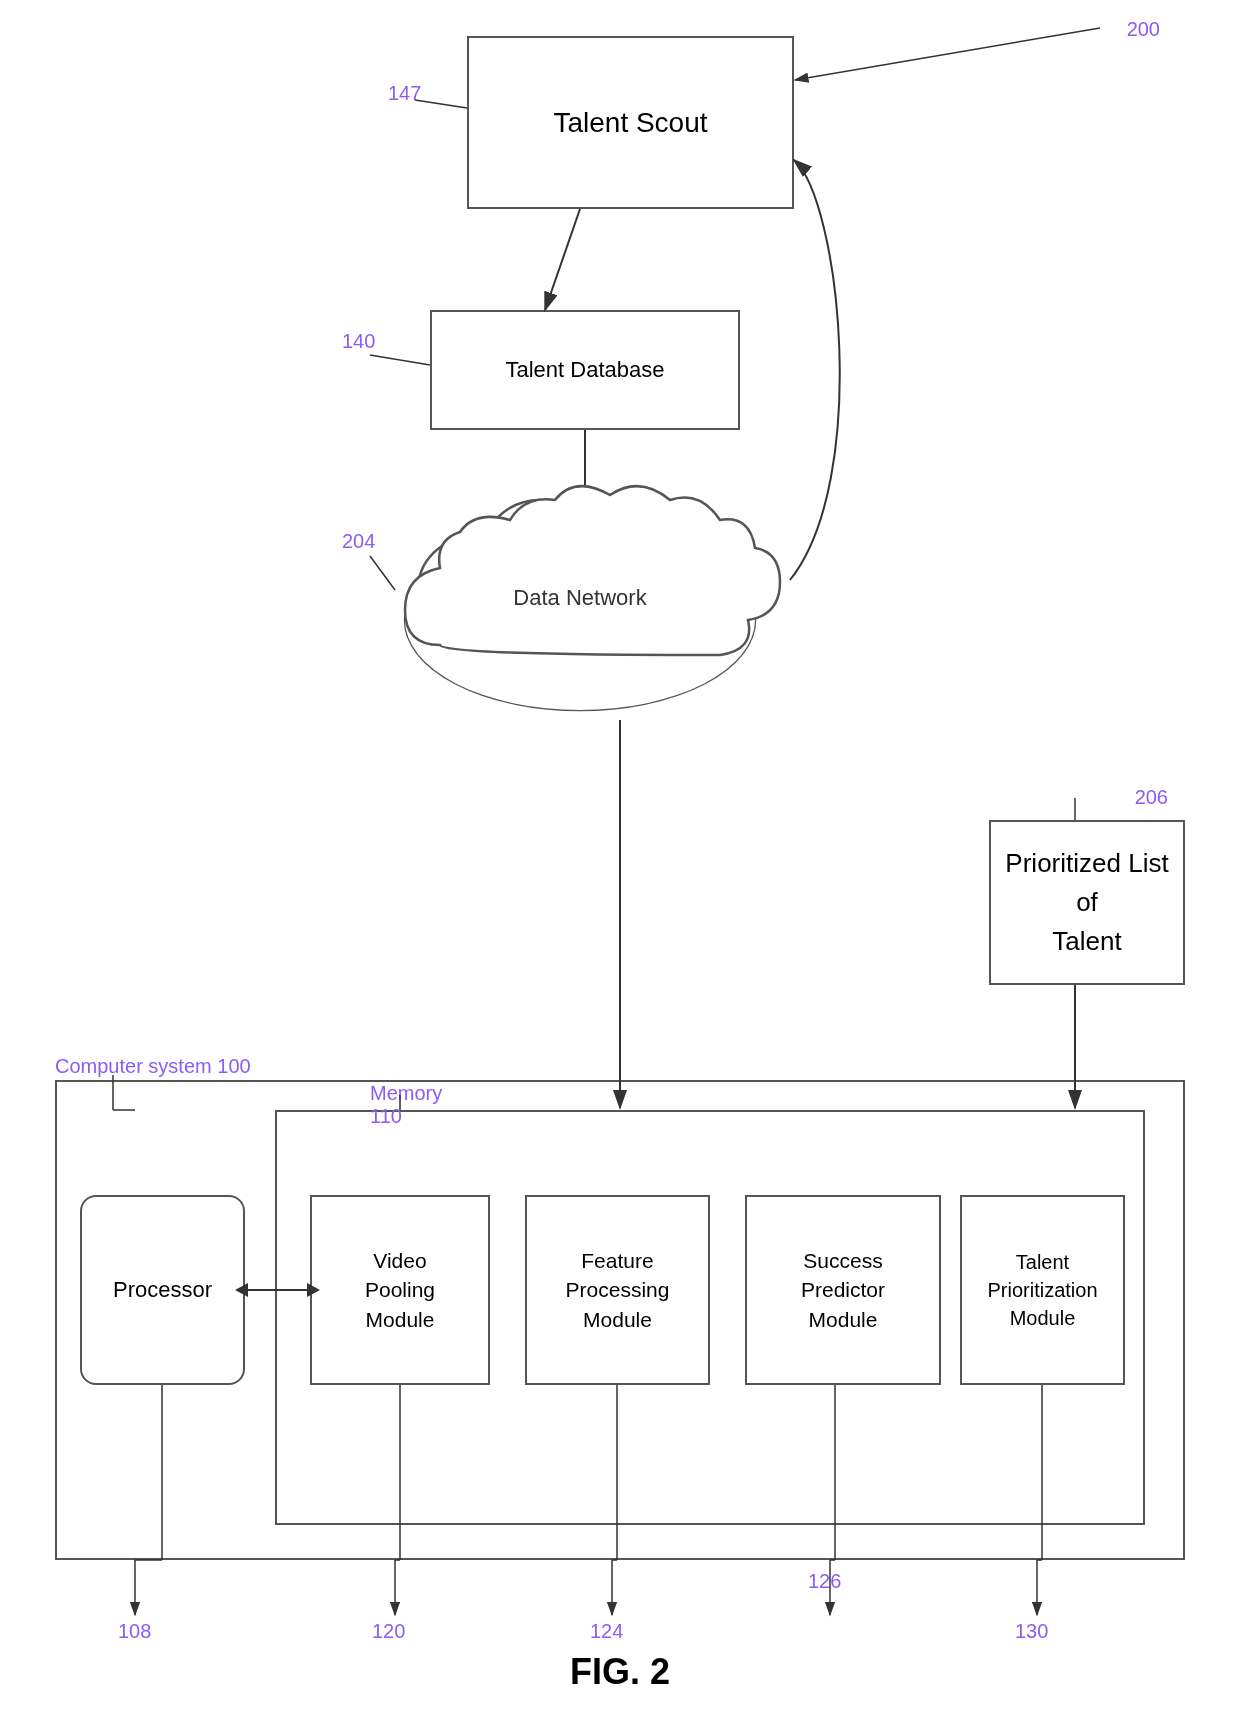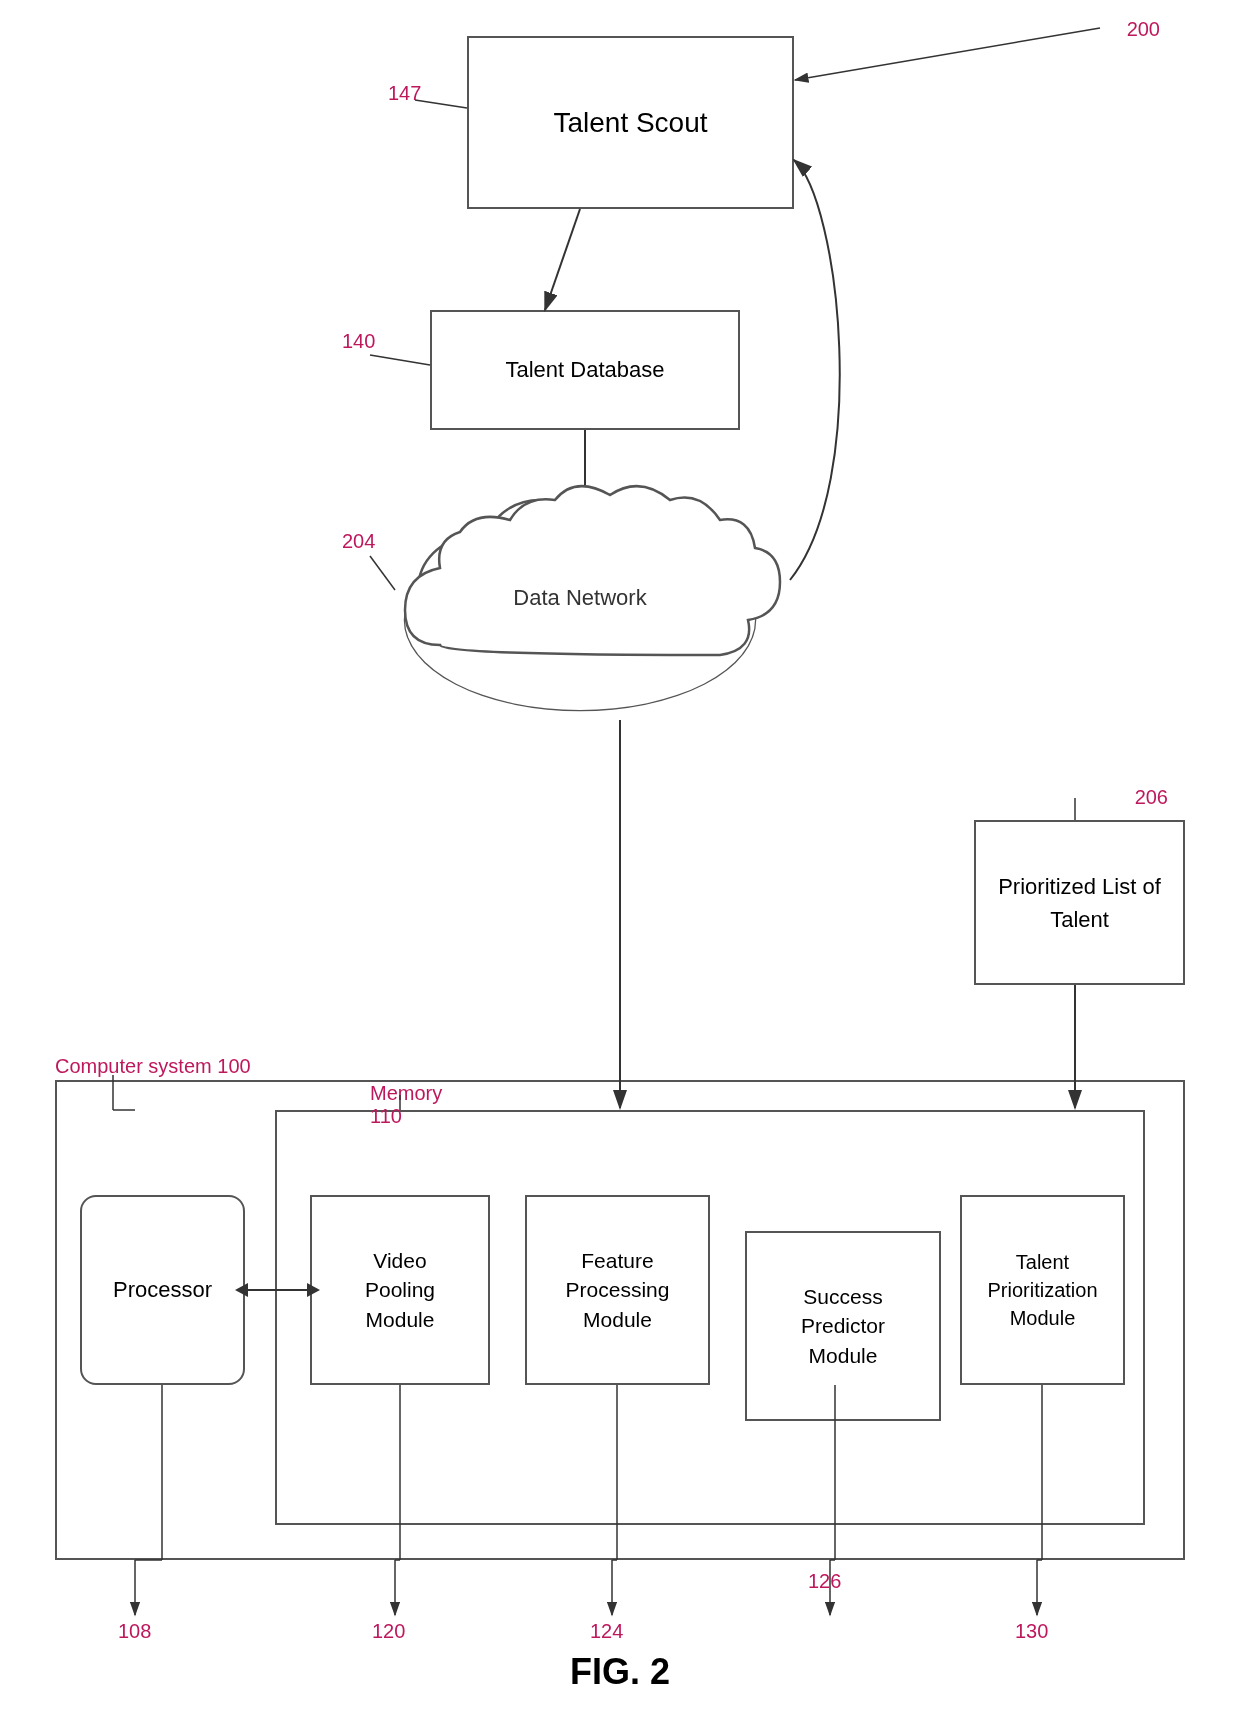--- a/index.html
+++ b/index.html
@@ -29,21 +29,21 @@
       text-align: center;
       font-size: 22px;
       line-height: 1.4;
       padding: 11px;
     }
 
     
     .ref-label {
       position: absolute;
       font-size: 20px;
-      color: #be185d;
+      color: #8b5cf6;
     }
 
     
     .diagram-svg {
       position: absolute;
       top: 0;
       left: 0;
       width: 1240px;
       height: 1733px;
       pointer-events: none;
@@ -70,21 +70,21 @@
   <div class="ref-label" style="top:82px; left:388px;">147</div>
 
   <div class="box" style="left:430px; top:310px; width:310px; height:120px;">
     <span>Talent Database</span>
   </div>
 
   <div class="ref-label" style="top:330px; left:342px;">140</div>
 
   <div class="ref-label" style="top:530px; left:342px;">204</div>
 
-  <div class="box" style="right:55px; top:820px; width:211px; height:165px; font-size:22px; line-height:1.5;align-items:center;">
+  <div class="box" style="right:55px; top:820px; width:196px; height:165px; font-size:26px; line-height:1.5;align-items:center;">
     <span>Prioritized List of<br>Talent</span>
   </div>
 
   <div class="ref-label" style="top:786px; right:72px;">206</div>
 
   <div class="box" style="left:55px; top:1080px; width:1130px; height:480px; font-size:22px; align-items:flex-start; justify-content:flex-start; padding:0;">
   </div>
 
   <div class="ref-label" style="top:1052px; left:55px; font-size:20px; line-height:1.4;">
     <span>Computer system
@@ -103,21 +103,21 @@
   </div>
 
   <div class="box" style="left:310px; top:1195px; width:180px; height:190px; font-size:21px;">
     <span>Video<br>Pooling<br>Module</span>
   </div>
 
   <div class="box" style="left:525px; top:1195px; width:185px; height:190px; font-size:21px;">
     <span>Feature<br>Processing<br>Module</span>
   </div>
 
-  <div class="box" style="left:745px; top:1195px; width:196px; height:190px; font-size:21px;margin-top:36px;">
+  <div class="box" style="left:745px; top:1195px; width:196px; height:190px; font-size:21px;">
     <span>Success<br>Predictor<br>Module</span>
   </div>
 
   <div class="box" style="left:960px; top:1195px; width:165px; height:190px; font-size:20px;">
     <span>Talent<br>Prioritization<br>Module</span>
   </div>
 
   <div class="ref-label" style="top:1620px; left:118px;">108</div>
   <div class="ref-label" style="top:1620px; left:372px;">120</div>
   <div class="ref-label" style="top:1620px; left:590px;">124</div>

